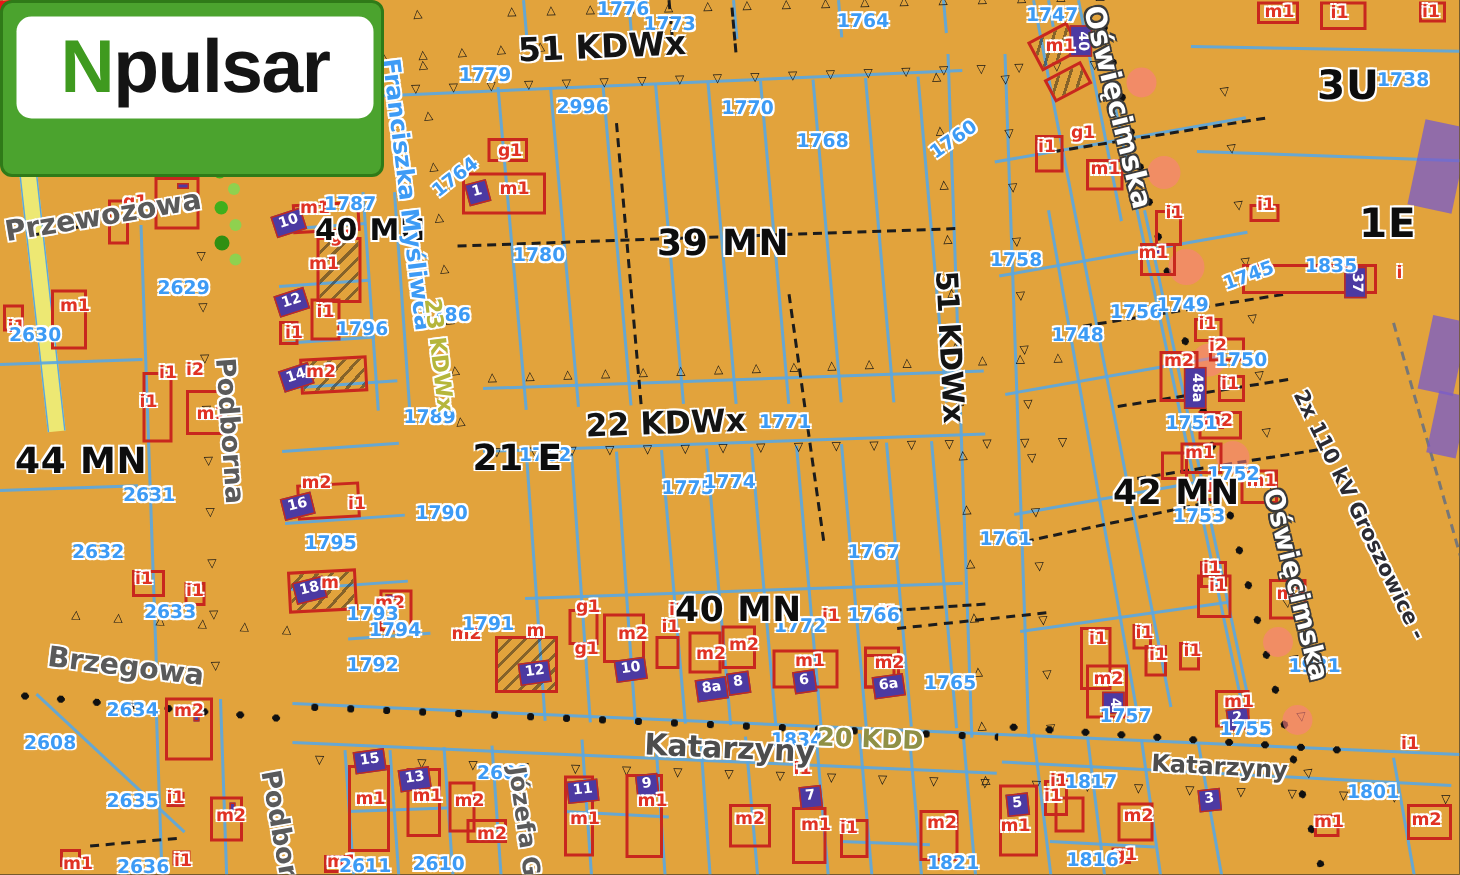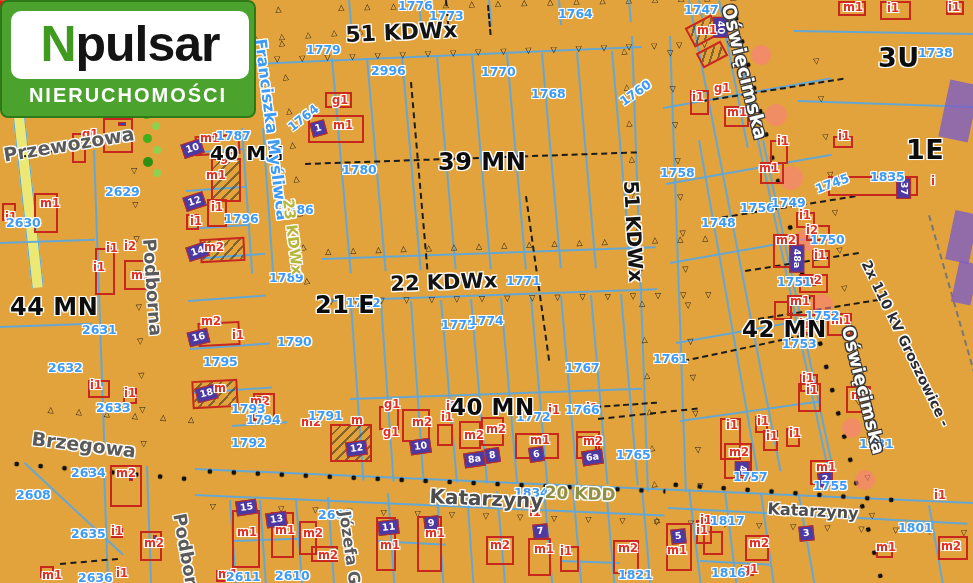--- a/index.html
+++ b/index.html
@@ -499,15 +499,14 @@
       <div class="lbl slabel halo" style="left: 352px; top: 510px; font-size: 16px; transform: rotate(82deg); color: rgb(90, 90, 90);">Józefa Gr</div>
       <div class="lbl slabel halo" style="left: 268px; top: 38px; font-size: 16px; transform: rotate(83deg); color: rgb(61, 155, 245);">Franciszka Myśliwca</div>
       <div class="lbl slabel halo" style="left: 295px; top: 198px; font-size: 15px; transform: rotate(83deg); color: rgb(181, 182, 59);">23 KDWx</div>
       <div class="lbl slabel halod" style="left: 737px; top: 2px; font-size: 19px; transform: rotate(76deg); color: rgb(255, 255, 255);">Oświęcimska</div>
       <div class="lbl slabel halod" style="left: 856px; top: 324px; font-size: 18px; transform: rotate(76deg); color: rgb(255, 255, 255);">Oświęcimska</div>
       <div class="lbl slabel halo" style="left: 872px; top: 258px; font-size: 14px; transform: rotate(64deg); color: rgb(43, 43, 51);">2x 110 kV Groszowice -</div>
     </div>
   <div id="highlight"></div>
   <div id="logo">
     <div id="logoCard"><span class="n">N</span><span class="rest">pulsar</span></div>
-    <div id="logoSub">NIERUCHOMOŚCI</div>
   </div>
 </div>
 
 </body></html>

